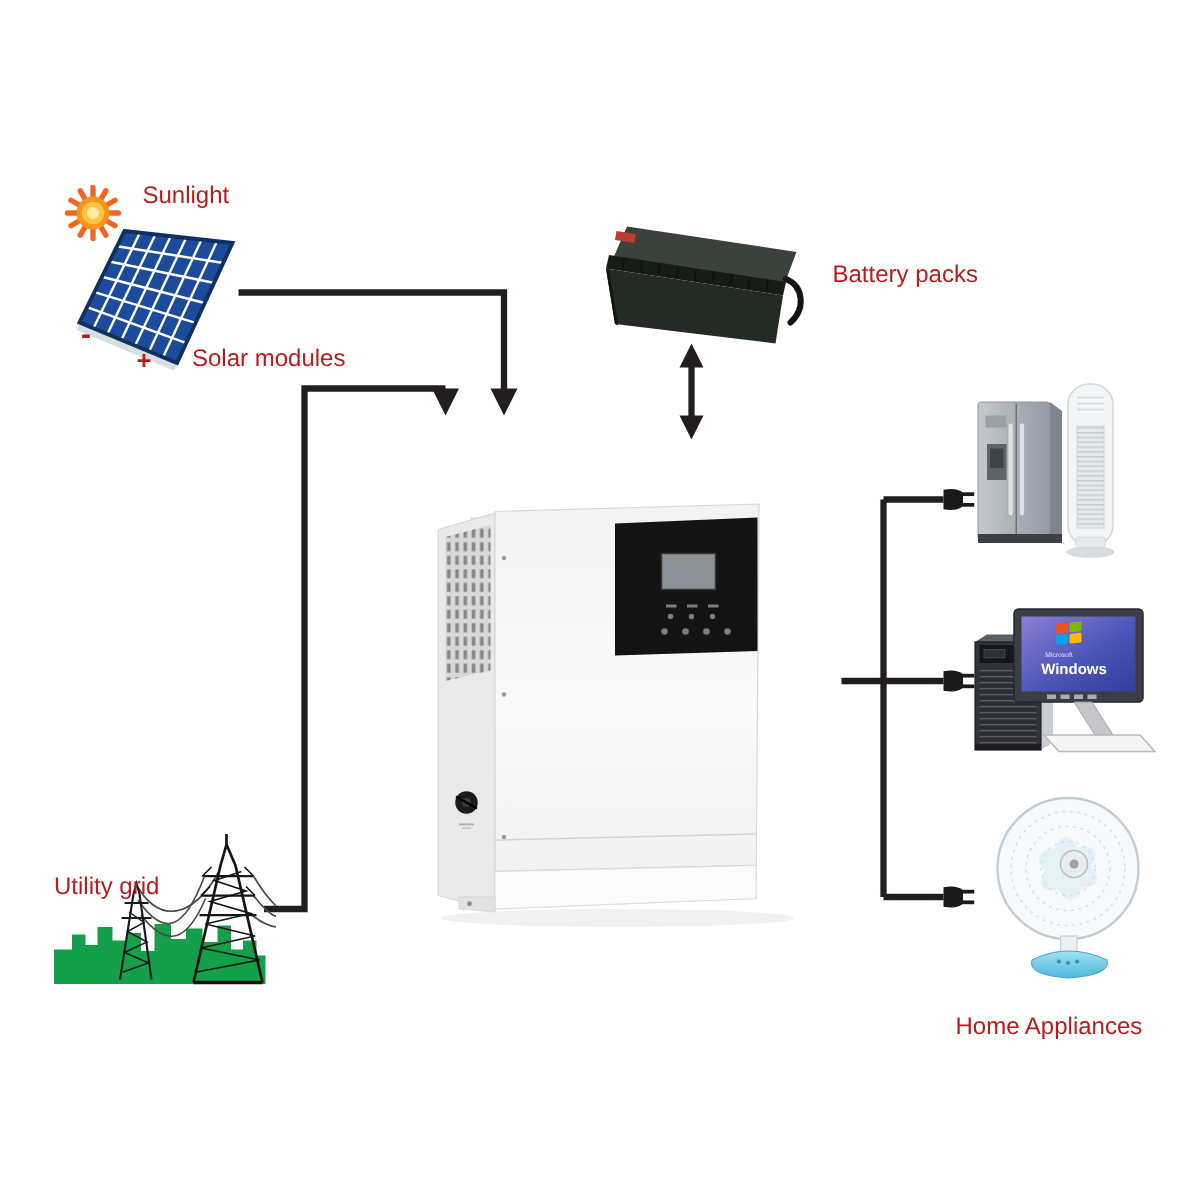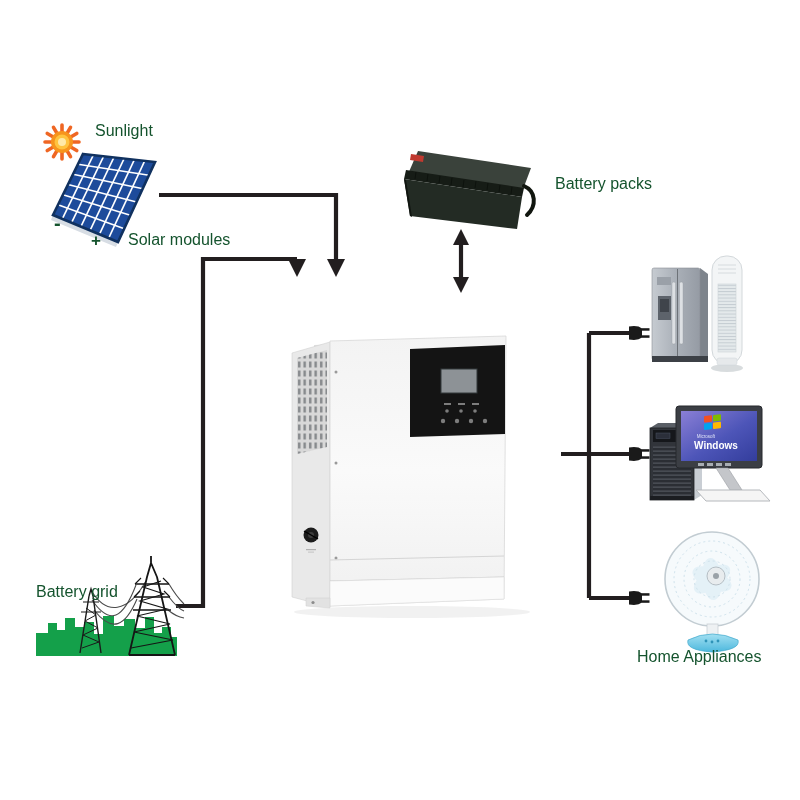--- a/index.html
+++ b/index.html
@@ -9,30 +9,30 @@
     position:relative;
     font-family:"Liberation Sans", sans-serif;
     color:#1e1a1b;
     overflow:hidden;
   }
   .stage{position:absolute;inset:0;width:800px;height:800px;}
   .lbl{
     position:absolute;
     font-size:16px;
     line-height:1.1;
-    color:#14532d;
+    color:#b91c1c;
     white-space:nowrap;
   }
   #lbl-sunlight{left:95px;top:122px;}
   #lbl-solar{left:128px;top:231px;}
   #lbl-minus{left:54px;top:212px;font-size:20px;font-weight:bold;}
   #lbl-plus{left:91px;top:232px;font-size:17px;font-weight:bold;}
   #lbl-battery{left:555px;top:175px;}
   #lbl-utility{left:36px;top:583px;}
-  #lbl-appliances{left:637px;top:648px;}
+  #lbl-appliances{left:637px;top:676px;}
 </style>
 </head>
 <body>
 
 <svg class="stage" viewBox="0 0 800 800" xmlns="http://www.w3.org/2000/svg">
   <defs>
     <linearGradient id="faceGrad" x1="0" y1="0" x2="0" y2="1">
       <stop offset="0" stop-color="#f3f3f3"></stop>
         <stop offset="0.5" stop-color="#fafafa"></stop>
         <stop offset="1" stop-color="#f0f0f0"></stop>
@@ -291,14 +291,14 @@
       <circle cx="712" cy="642" r="1.4" fill="#2e93b8"></circle>
       <circle cx="718" cy="641" r="1.4" fill="#2e93b8"></circle>
   </g>
 </svg>
 
 <div class="lbl" id="lbl-sunlight">Sunlight</div>
 <div class="lbl" id="lbl-solar">Solar modules</div>
 <div class="lbl" id="lbl-minus">-</div>
 <div class="lbl" id="lbl-plus">+</div>
 <div class="lbl" id="lbl-battery">Battery packs</div>
-<div class="lbl" id="lbl-utility">Battery grid</div>
+<div class="lbl" id="lbl-utility">Utility grid</div>
 <div class="lbl" id="lbl-appliances">Home Appliances</div>
 
 </body></html>

